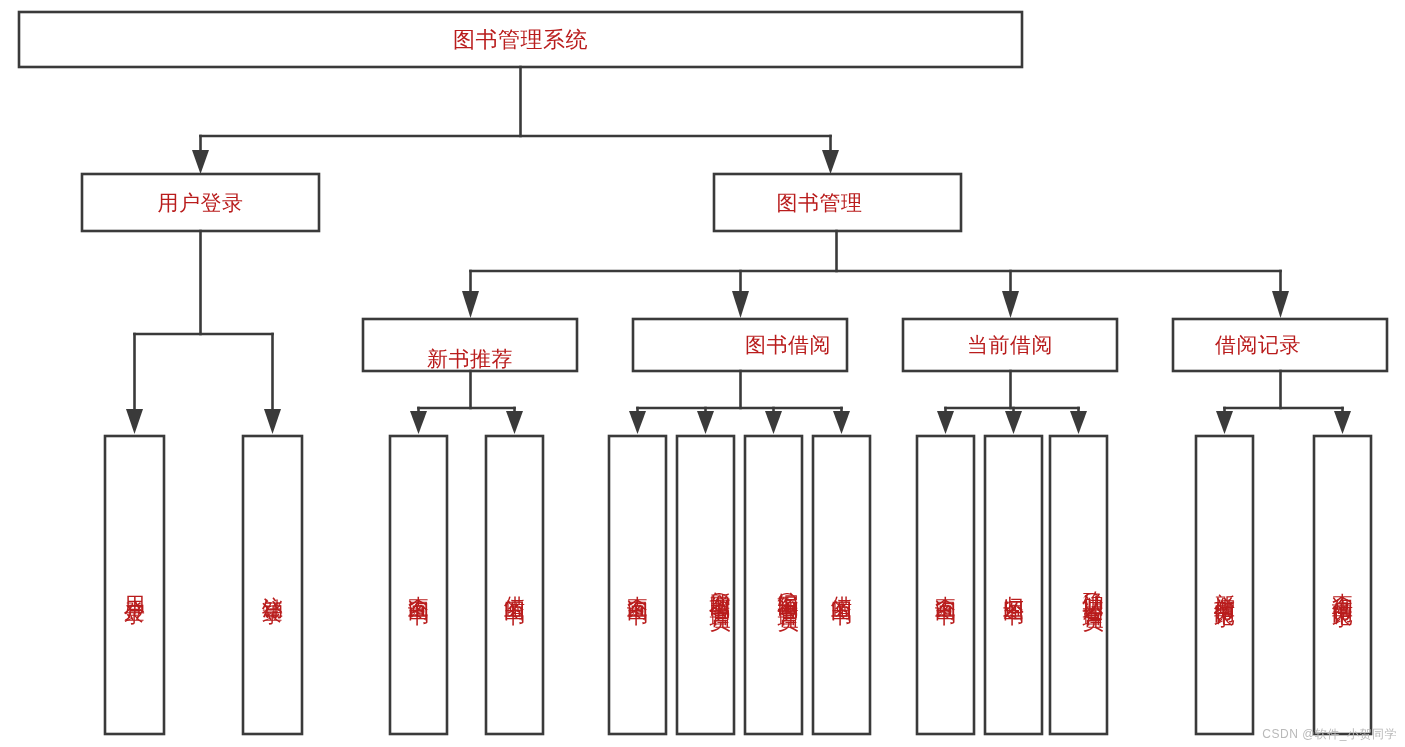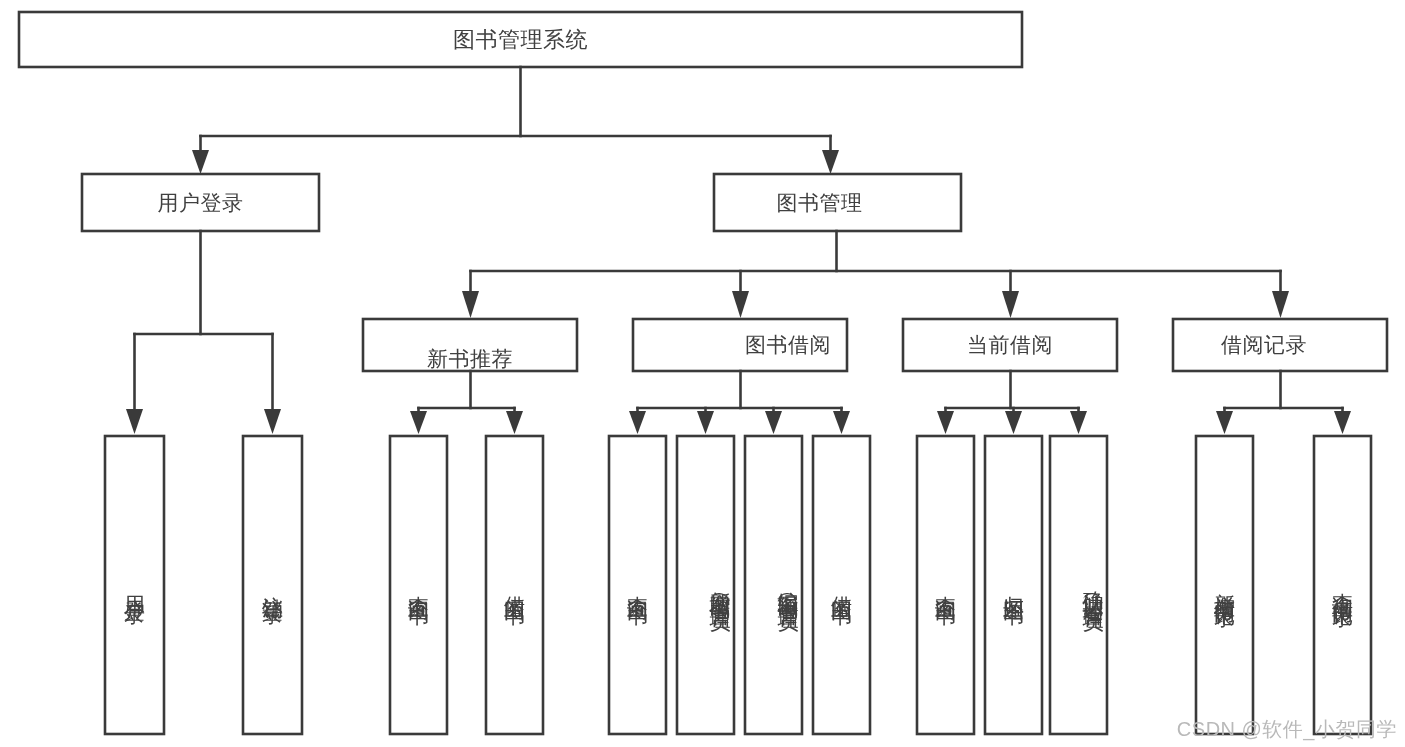--- a/index.html
+++ b/index.html
@@ -8,41 +8,41 @@
     width:1405px;height:747px;overflow:hidden;position:relative;
   }
   #diagram-root{position:relative;width:1405px;height:747px;}
   svg#tree-svg{position:absolute;left:0;top:0;width:1405px;height:747px;display:block;}
   .node-rect{fill:#ffffff;stroke:#3a3a3a;stroke-width:2.6;}
   .link-line{stroke:#3a3a3a;stroke-width:2.6;fill:none;stroke-linecap:square;}
   .arrow-head{fill:#3a3a3a;stroke:none;}
   .node-label{
     position:absolute;
     display:flex;align-items:center;justify-content:center;
-    color:#404040;
+    color:#b91c1c;
     font-family:"Liberation Sans","DejaVu Sans",sans-serif;
     letter-spacing:0.5px;
     white-space:nowrap;
     pointer-events:none;
   }
   .node-label.h{font-size:21px;}
   .node-label.h.root{font-size:22px;}
   .node-label.v{
     writing-mode:vertical-rl;
     text-orientation:upright;
     font-size:21px;
     letter-spacing:3px;
     white-space:nowrap;
     align-items:flex-start;
     justify-content:center;
   }
   .node-label.v.centered{align-items:center;}
   #watermark{
     position:absolute;right:8px;bottom:4px;
-    font-size:20px;color:#b9b9b9;
+    font-size:12px;color:#b9b9b9;
     font-family:"Liberation Sans","DejaVu Sans",sans-serif;
     letter-spacing:0.5px;
     white-space:nowrap;
   }
 </style>
 </head>
 <body>
 
 <div id="diagram-root">
 
@@ -152,21 +152,21 @@
   </svg>
 
   <div class="node-label h root" style="left:19px;top:12px;width:1003px;height:55px;">图书管理系统</div>
 
   <div class="node-label h" style="left:82px;top:174px;width:237px;height:57px;">用户登录</div>
   <div class="node-label h" style="left:714px;top:174px;width:211px;height:57px;">图书管理</div>
 
   <div class="node-label h" style="left:363px;top:333px;width:214px;height:52px;">新书推荐</div>
   <div class="node-label h" style="left:633px;top:319px;width:214px;height:52px;margin-left:48px;">图书借阅</div>
   <div class="node-label h" style="left:903px;top:319px;width:214px;height:52px;text-align:center;">当前借阅</div>
-  <div class="node-label h" style="left:1173px;top:319px;width:170px;height:52px;margin-left:6px;">借阅记录</div>
+  <div class="node-label h" style="left:1173px;top:319px;width:170px;height:52px;">借阅记录</div>
 
   <div class="node-label v centered" style="left:105px;top:436px;width:59px;height:298px;">用户登录</div>
   <div class="node-label v centered" style="left:243px;top:436px;width:59px;height:298px;">注销登录</div>
 
   <div class="node-label v centered" style="left:390px;top:436px;width:57px;height:298px;">查询图书</div>
   <div class="node-label v centered" style="left:486px;top:436px;width:57px;height:298px;">借阅图书</div>
 
   <div class="node-label v centered" style="left:609px;top:436px;width:57px;height:298px;">查询图书</div>
   <div class="node-label v" style="left:677px;top:441px;width:57px;height:293px;">新增图书（管理员）</div>
   <div class="node-label v" style="left:745px;top:441px;width:57px;height:293px;">编辑图书（管理员）</div>

